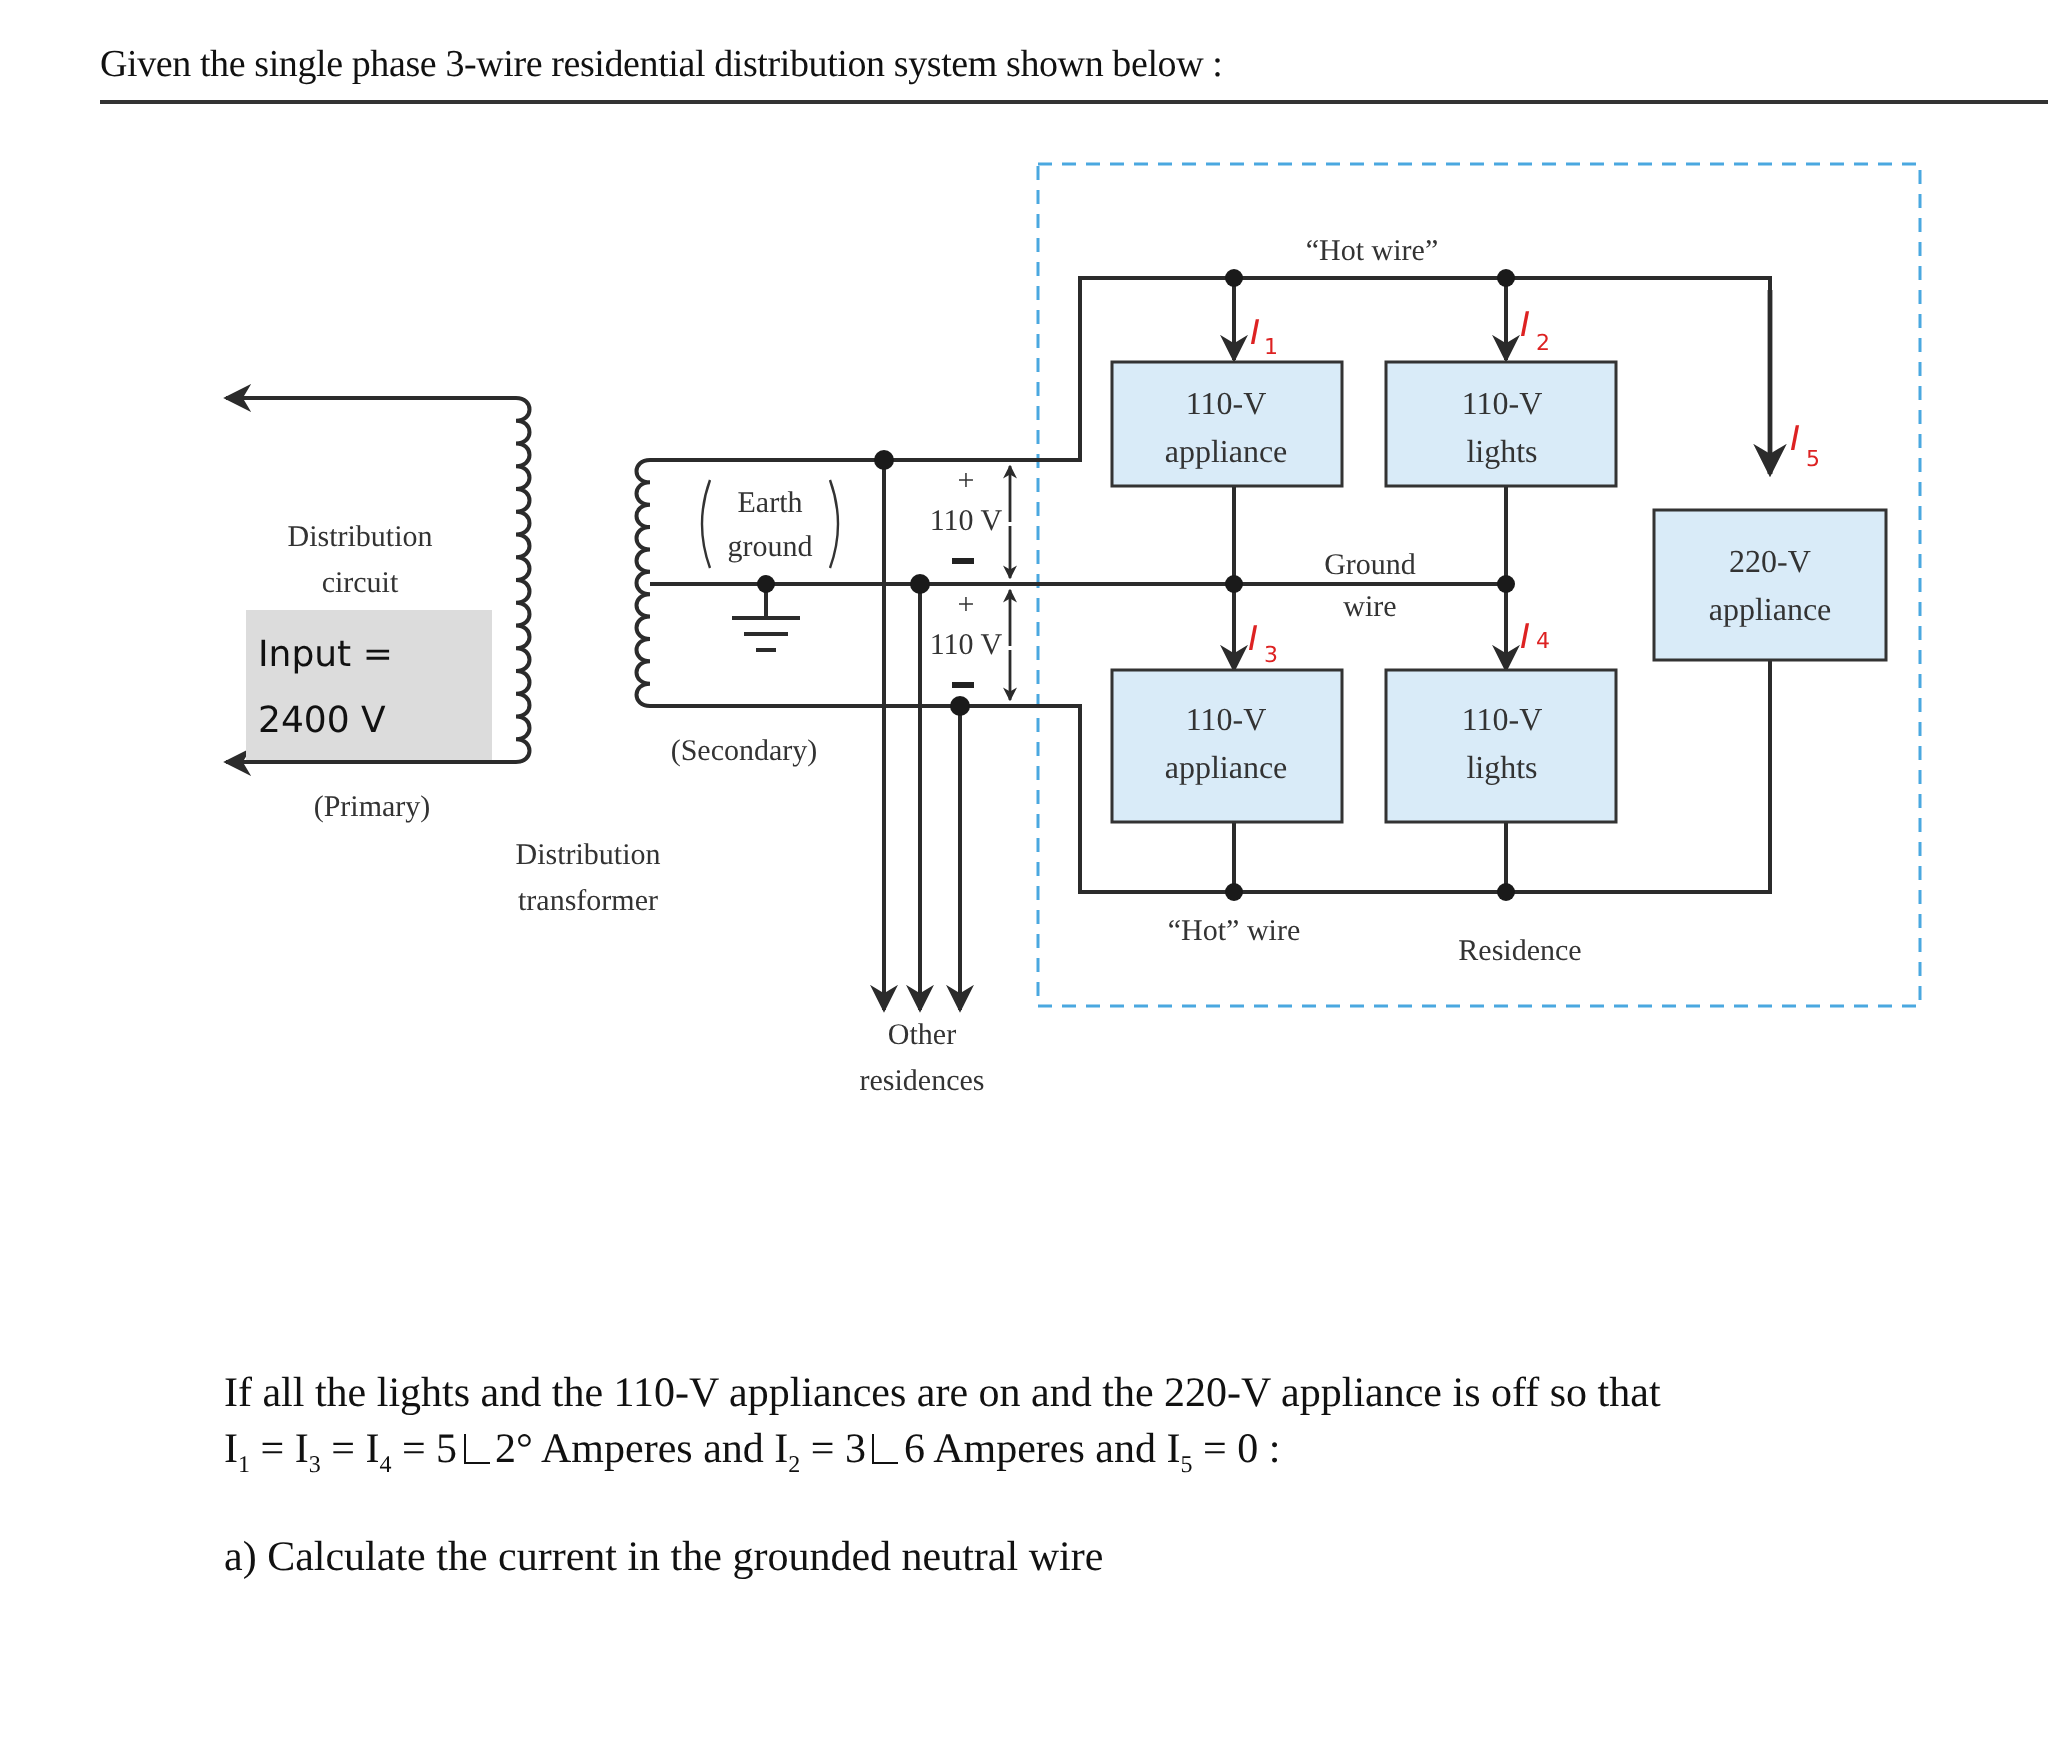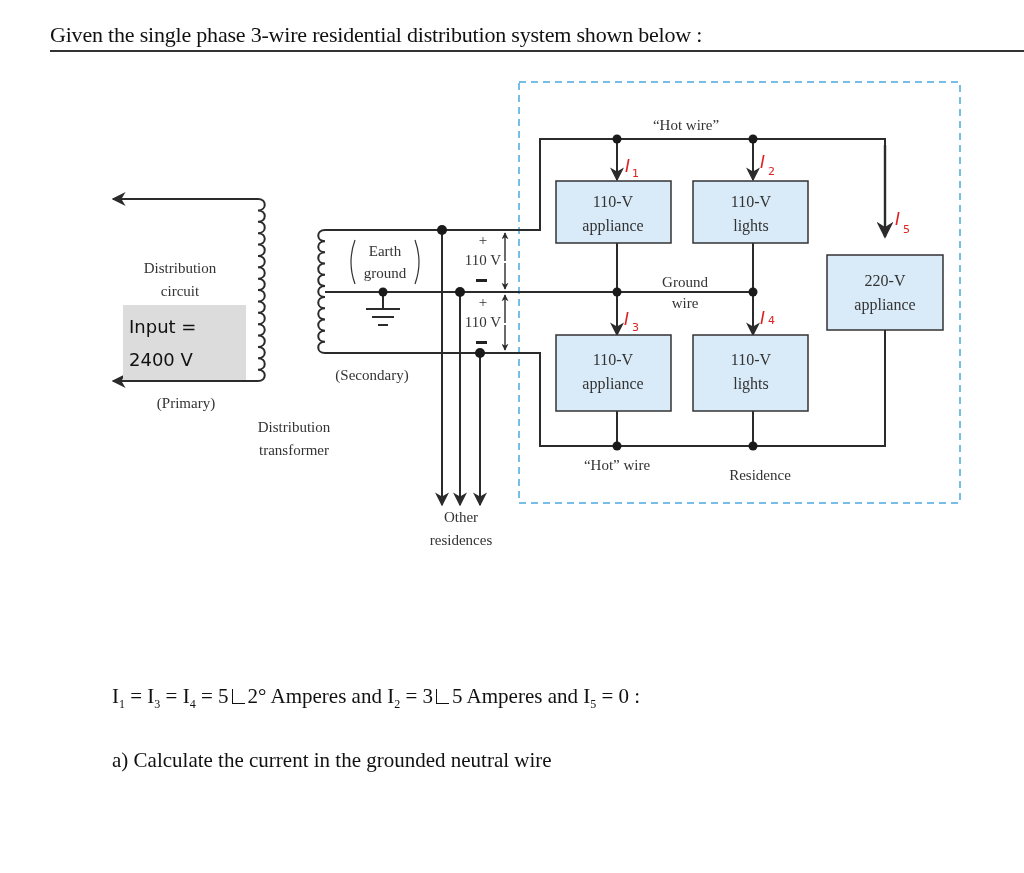--- a/index.html
+++ b/index.html
@@ -1,28 +1,28 @@
 <!DOCTYPE html>
 <html><head>
 <meta charset="utf-8">
 <style>
   html, body { margin: 0; padding: 0; background: #ffffff; }
   body { width: 1024px; height: 873px; position: relative; overflow: hidden;
          font-family: "Liberation Serif", serif; color: #111; }
-  .heading { position: absolute; left: 50px; top: 22px; font-size: 22px; letter-spacing: -0.2px; }
+  .heading { position: absolute; left: 50px; top: 22px; font-size: 19px; letter-spacing: -0.2px; }
   .heading-rule { position: absolute; left: 50px; top: 50px; width: 974px; height: 1.5px; background: #333; }
   svg.diagram { position: absolute; left: 0; top: 0; }
   .dtext { font-family: "Liberation Serif", serif; font-size: 16px; fill: #333; }
   .dtext-sm { font-family: "Liberation Serif", serif; font-size: 15px; fill: #333; }
   .input-text { font-family: "DejaVu Sans", sans-serif; font-size: 18px; fill: #111; }
   .hand { font-family: "DejaVu Sans", sans-serif; font-size: 17px; fill: #d22; font-style: italic; }
   .hand-sub { font-family: "DejaVu Sans", sans-serif; font-size: 11px; fill: #d22; }
   .question { position: absolute; left: 112px; top: 682px; font-size: 21px; line-height: 28px; width: 880px; }
   .question p { margin: 0; }
-  .q-part { position: absolute; left: 112px; top: 748px; font-size: 21px; }
+  .q-part { position: absolute; left: 112px; top: 766px; font-size: 21px; }
   sub { font-size: 12px; }
   .angle { display: inline-block; width: 12px; height: 14px; border-left: 1.5px solid #111;
            border-bottom: 1.5px solid #111; margin: 0 3px 0 3px; vertical-align: -1px; }
 </style>
 </head>
 <body>
 
 <div class="heading">Given the single phase 3-wire residential distribution system shown below :</div>
 <div class="heading-rule"></div>
 
@@ -168,17 +168,18 @@
     <text class="hand" x="760" y="324">I</text>
     <text class="hand-sub" x="768" y="324">4</text>
   </g>
   <g>
     <text class="hand" x="895" y="225">I</text>
     <text class="hand-sub" x="903" y="233">5</text>
   </g>
 </svg>
 
 <div class="question">
+  <p>If  all the lights and the 110-V appliances are on and the 220-V appliance is off  so that</p>
   <p>
-    <span>I</span><sub>1</sub><span> = </span><span>I</span><sub>3</sub><span> = </span><span>I</span><sub>4</sub><span> =  5</span><span class="angle"></span><span>2° Amperes and  </span><span>I</span><sub>2</sub><span> =  3</span><span class="angle"></span><span>5 Amperes and  </span><span>I</span><sub>5</sub><span> = 0 :</span>
+    <span>I</span><sub>1</sub><span> = </span><span>I</span><sub>3</sub><span> = </span><span>I</span><sub>4</sub><span> =  5</span><span class="angle"></span><span>2° Amperes and  </span><span>I</span><sub>2</sub><span> =  3</span><span class="angle"></span><span>6 Amperes and  </span><span>I</span><sub>5</sub><span> = 0 :</span>
   </p>
 </div>
 <div class="q-part">a) Calculate the current in the grounded neutral wire</div>
 
 </body></html>

